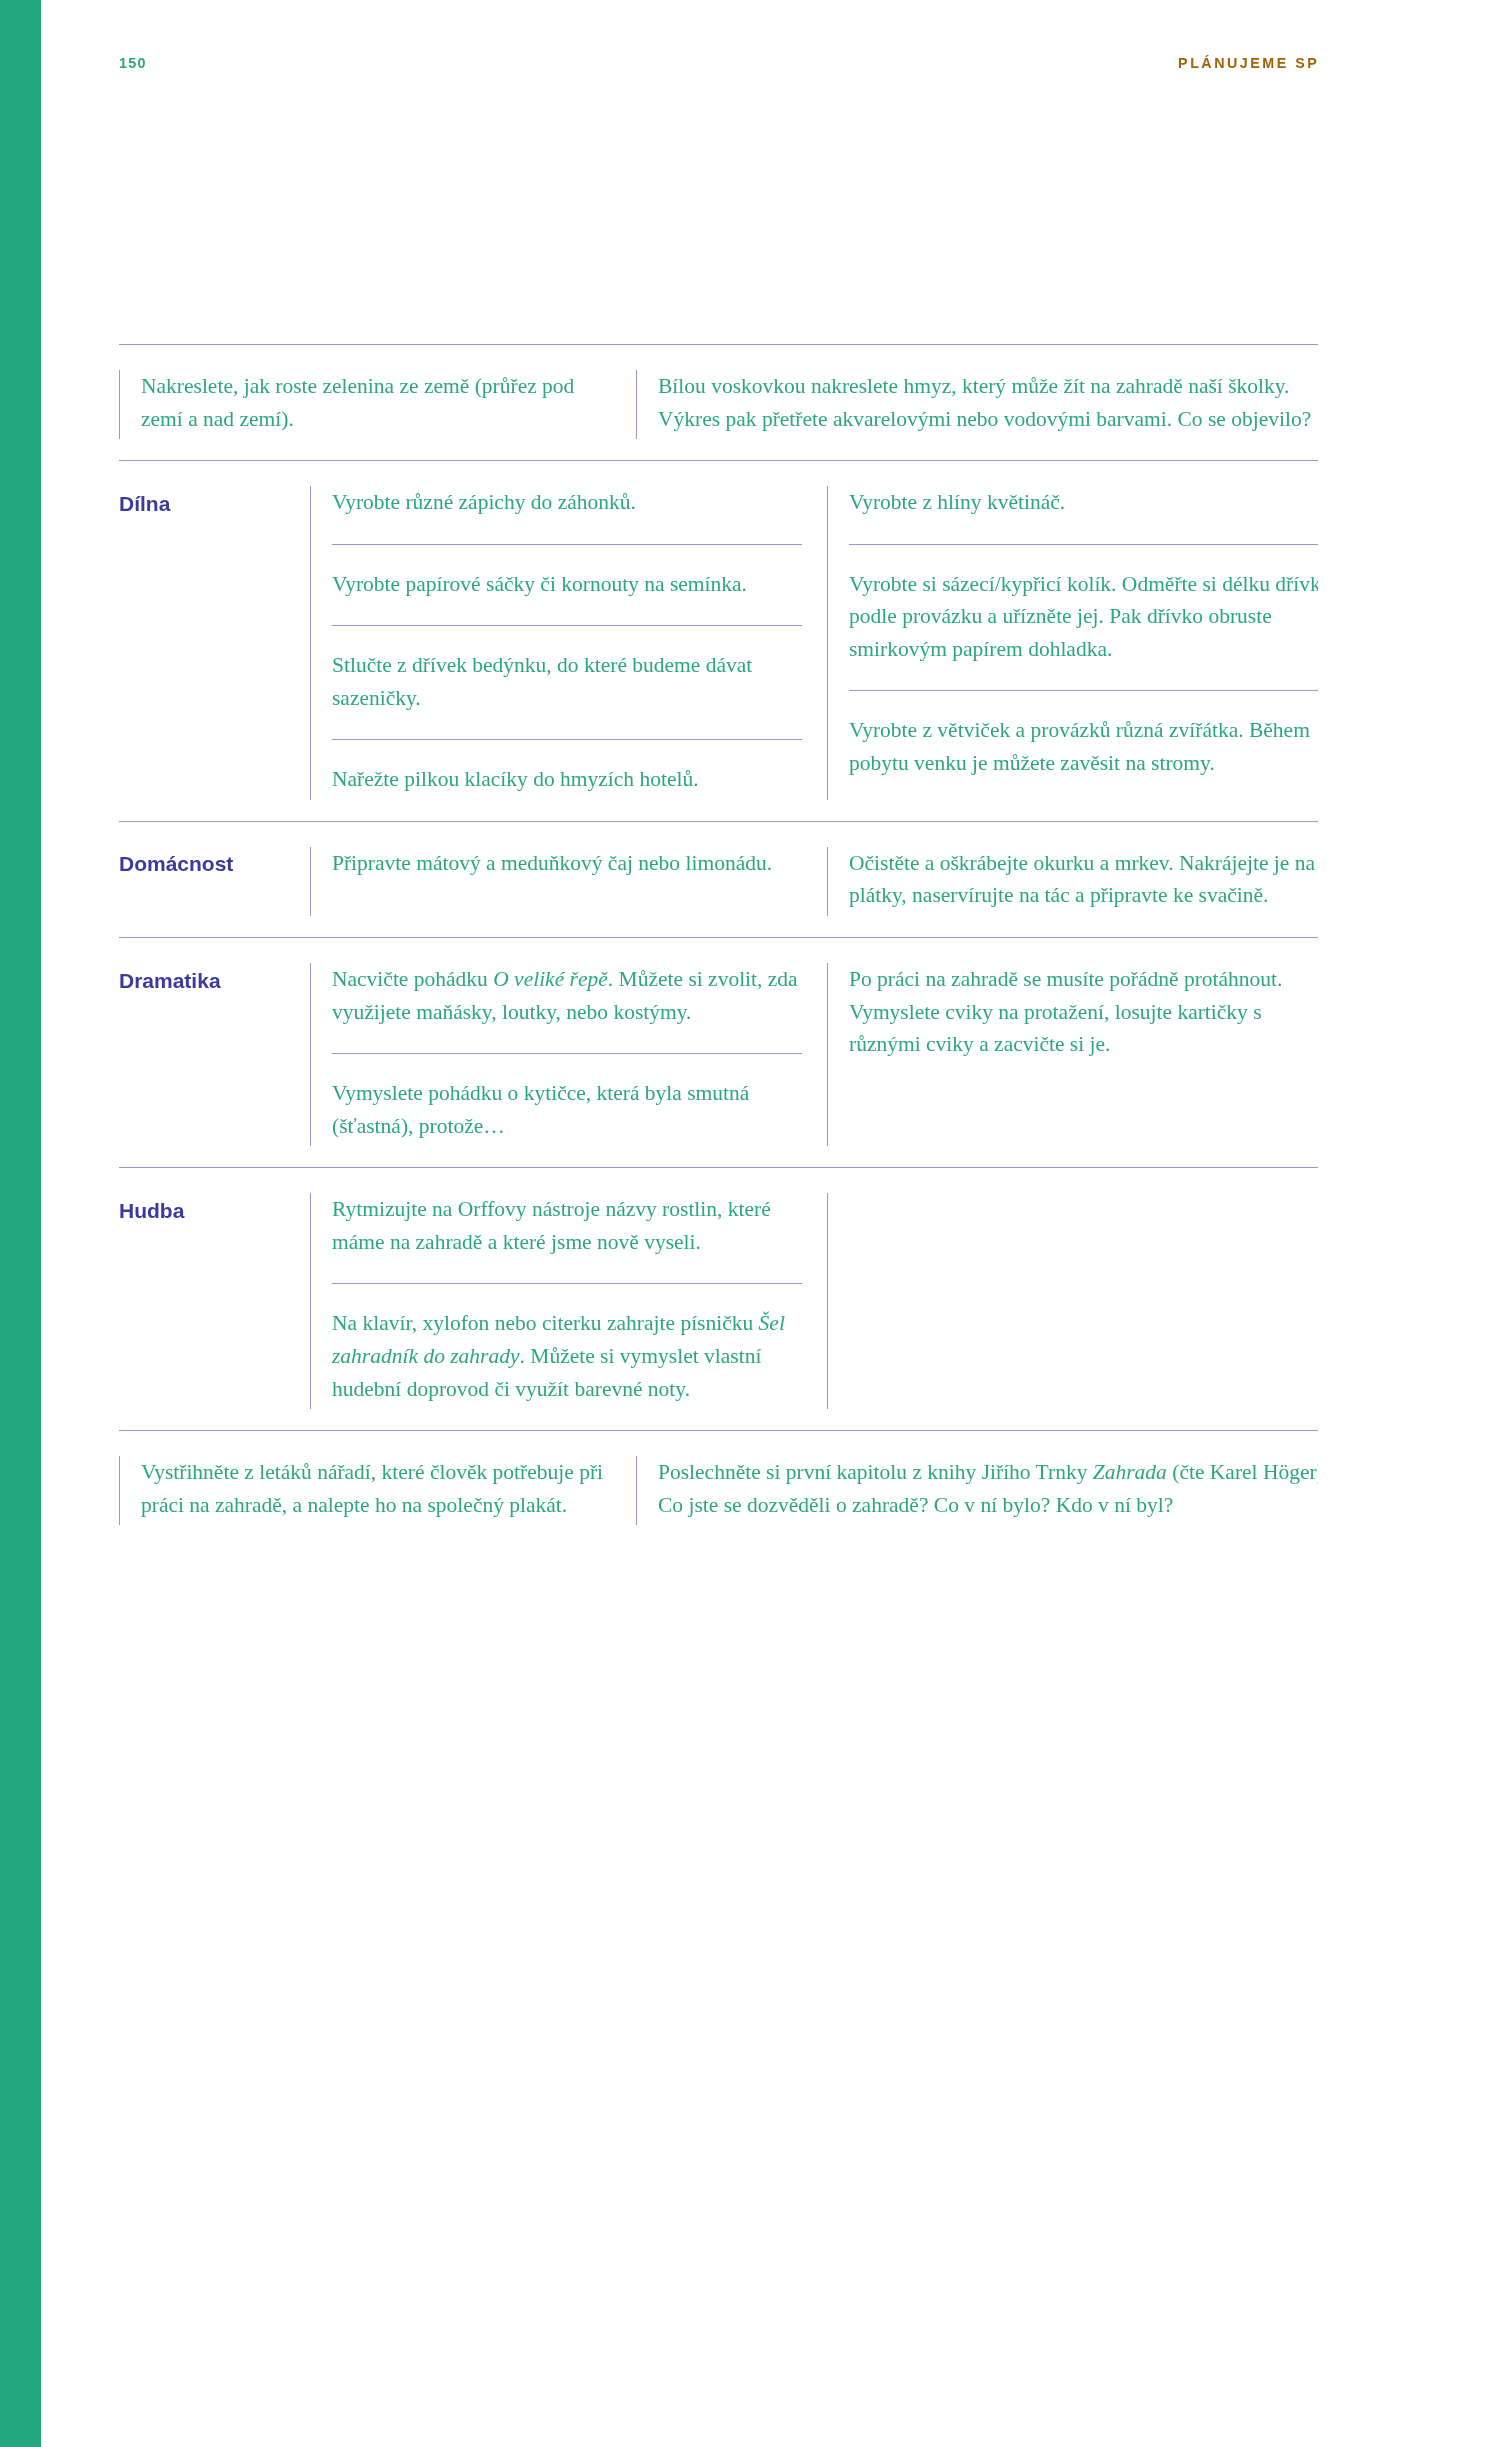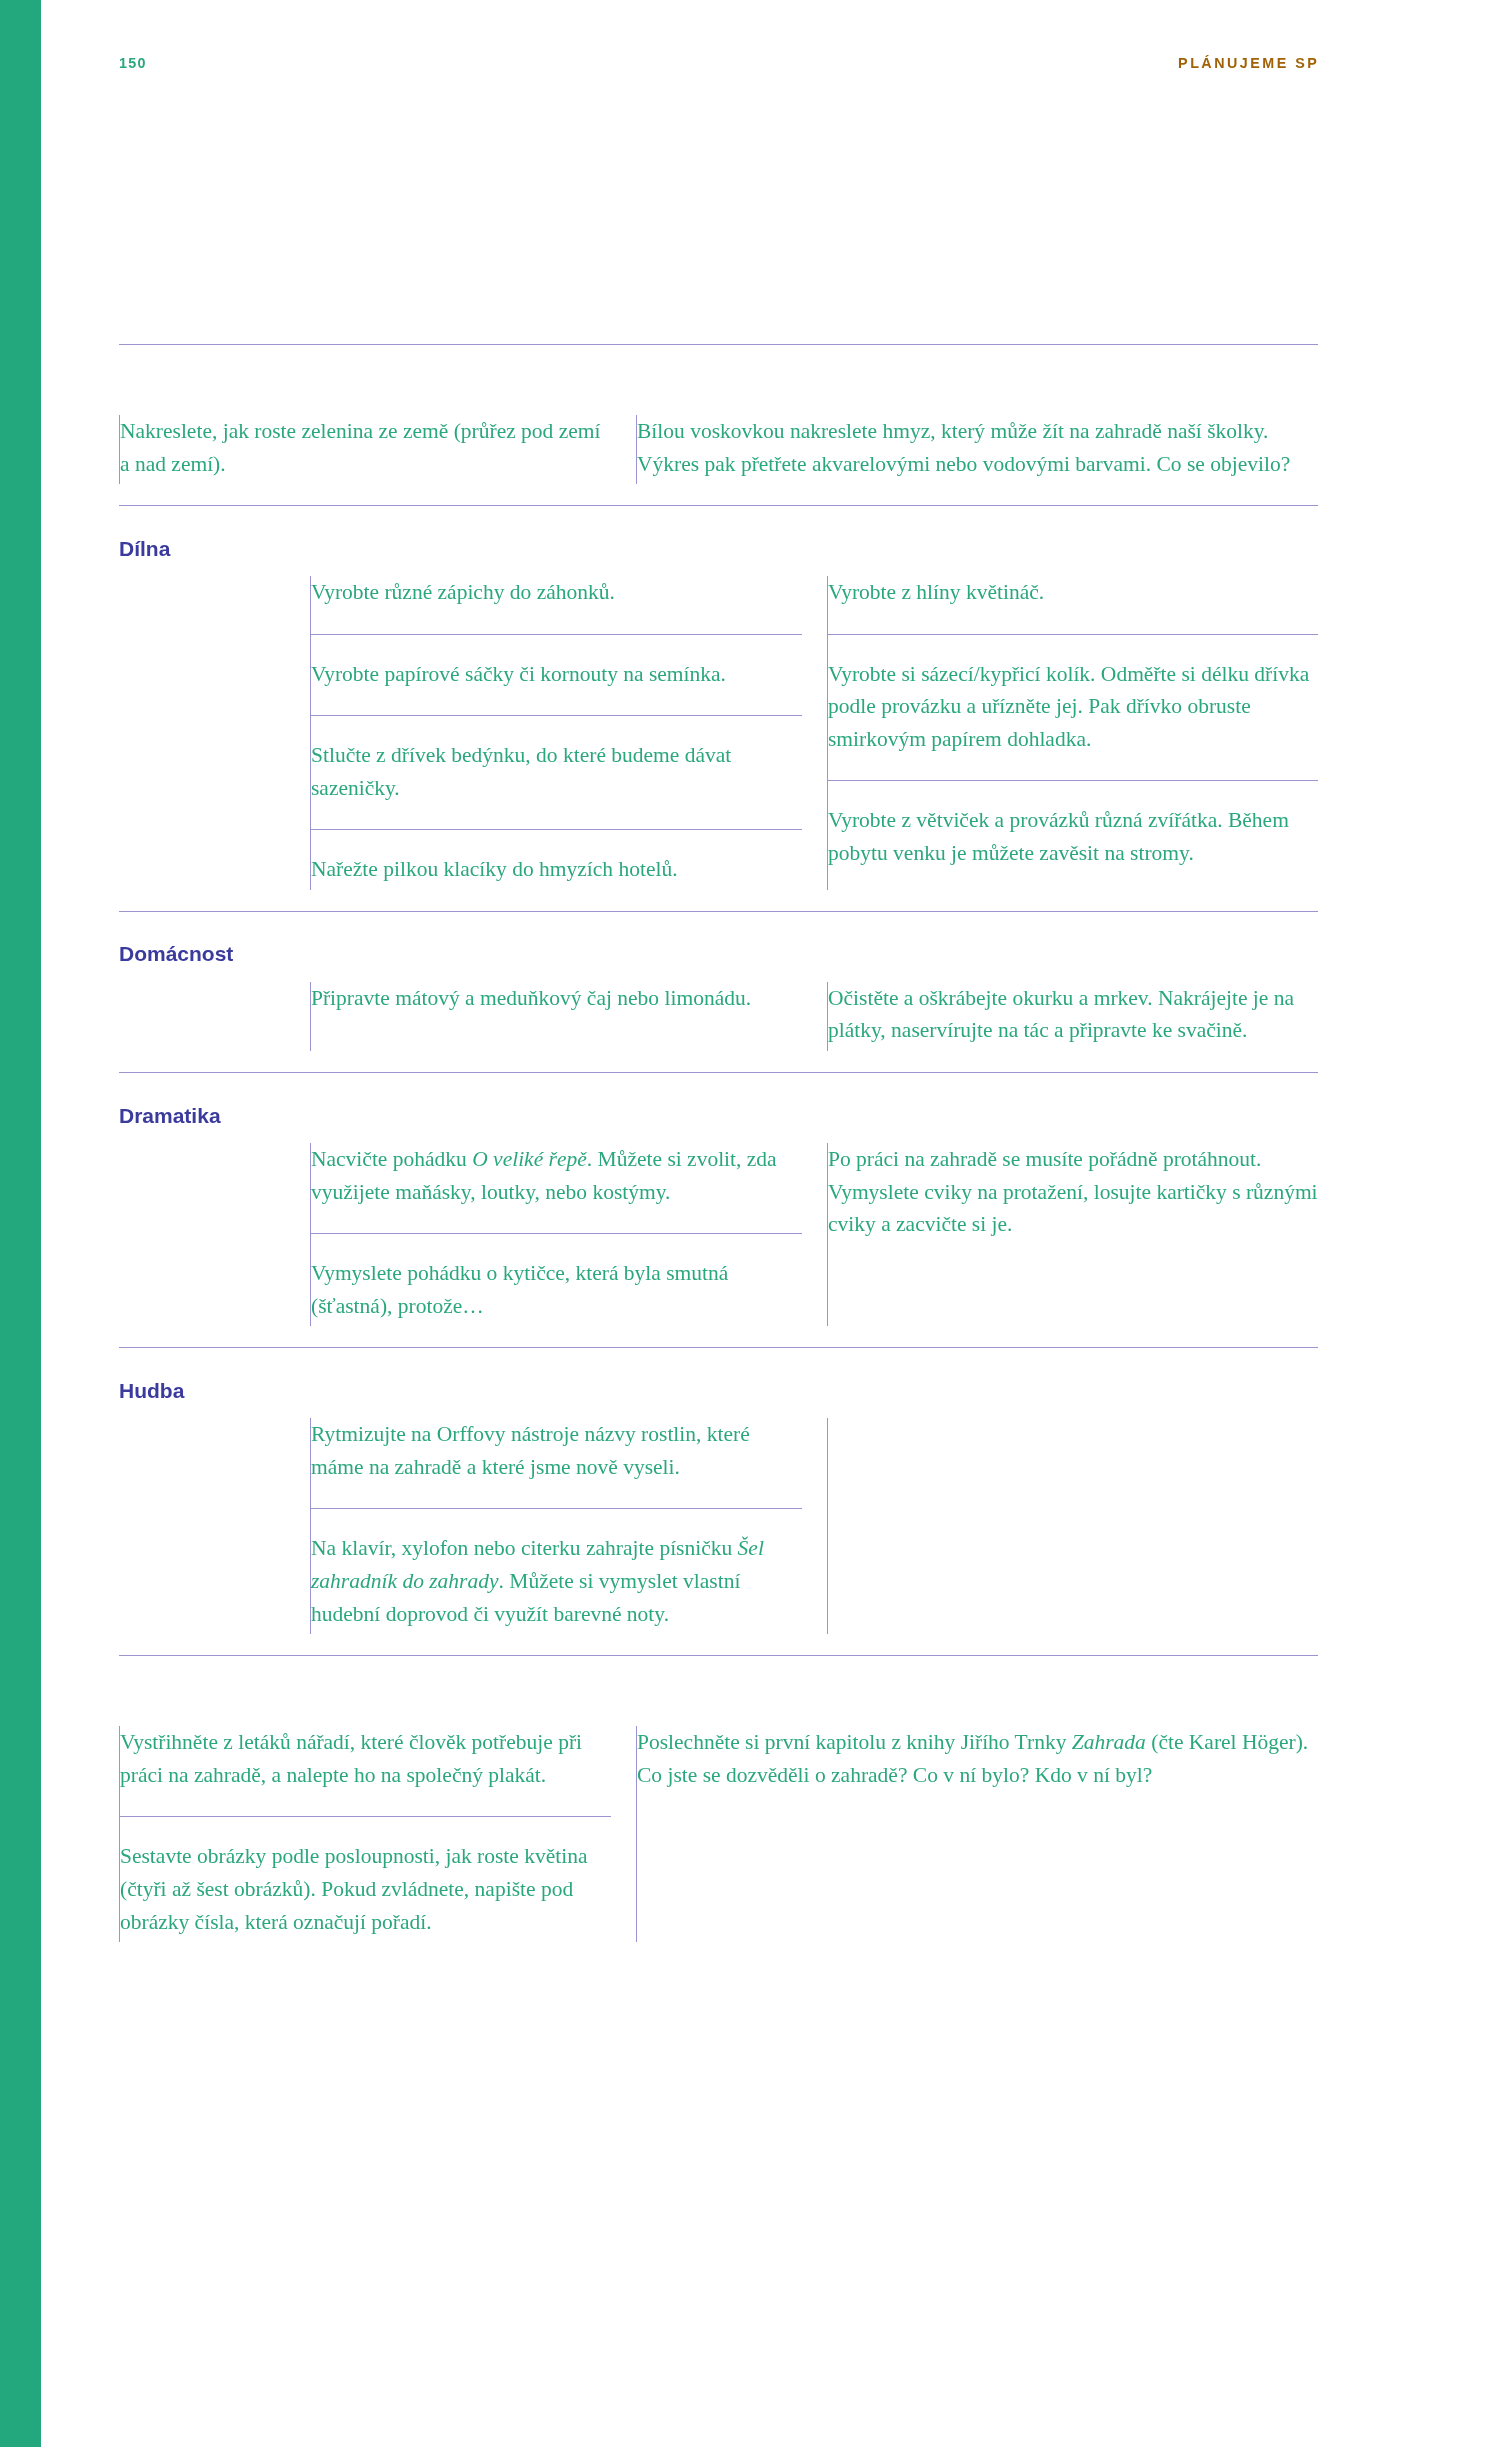--- a/index.html
+++ b/index.html
@@ -76,23 +76,23 @@
     box-sizing: border-box;
   }
   .row-label sup {
     font-size: 12.4px;
     vertical-align: super;
     line-height: 0;
   }
   .col {
     flex: 1 1 0;
     border-left: 1.9px solid #9a94d0;
+    padding-left: 21px;
     padding-right: 25px;
     box-sizing: border-box;
-    margin-top: 45px;
   }
   .col-a { flex: 0 0 517px; }
   .col-b { flex: 1 1 auto; }
   .cell {
     font-size: 21.5px;
     line-height: 1.52;
     color: #2ba77e;
     padding-bottom: 3.8px;
   }
   .cell + .cell {
@@ -163,21 +163,20 @@
         <div class="col col-a">
           <div class="cell">Rytmizujte na Orffovy nástroje názvy rostlin, které máme na zahradě a které jsme nově vyseli.</div>
           <div class="cell">Na klavír, xylofon nebo citerku zahrajte písničku <i>Šel zahradník do zahrady</i>. Můžete si vymyslet vlastní hudební doprovod či využít barevné noty.</div>
         </div>
         <div class="col col-b">
         </div>
       </div>
       <div class="row">
         <div class="col col-a">
           <div class="cell">Vystřihněte z letáků nářadí, které člověk potřebuje při práci na zahradě, a nalepte ho na společný plakát.</div>
-          <div class="cell">Sestavte obrázky podle posloupnosti, jak roste květina (čtyři až šest obrázků). Pokud zvládnete, napište pod obrázky čísla, která označují pořadí.</div>
         </div>
         <div class="col col-b">
           <div class="cell">Poslechněte si první kapitolu z knihy Jiřího Trnky <i>Zahrada</i> (čte Karel Höger). Co jste se dozvěděli o zahradě? Co v ní bylo? Kdo v ní byl?</div>
         </div>
       </div>
     </div>
 
 </div>
 
 

